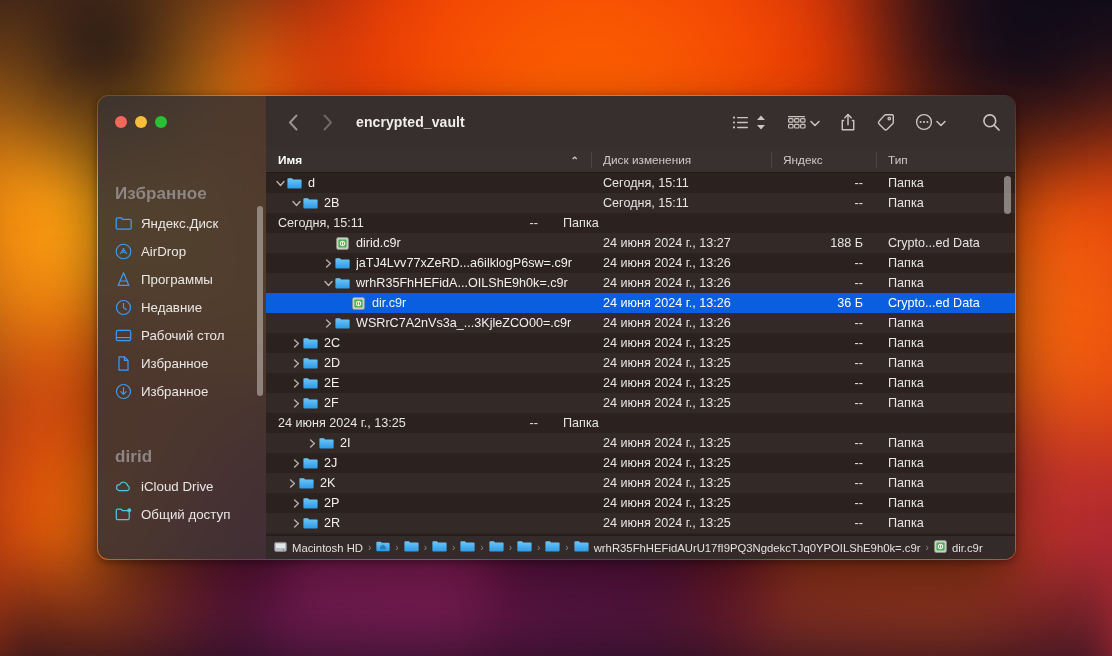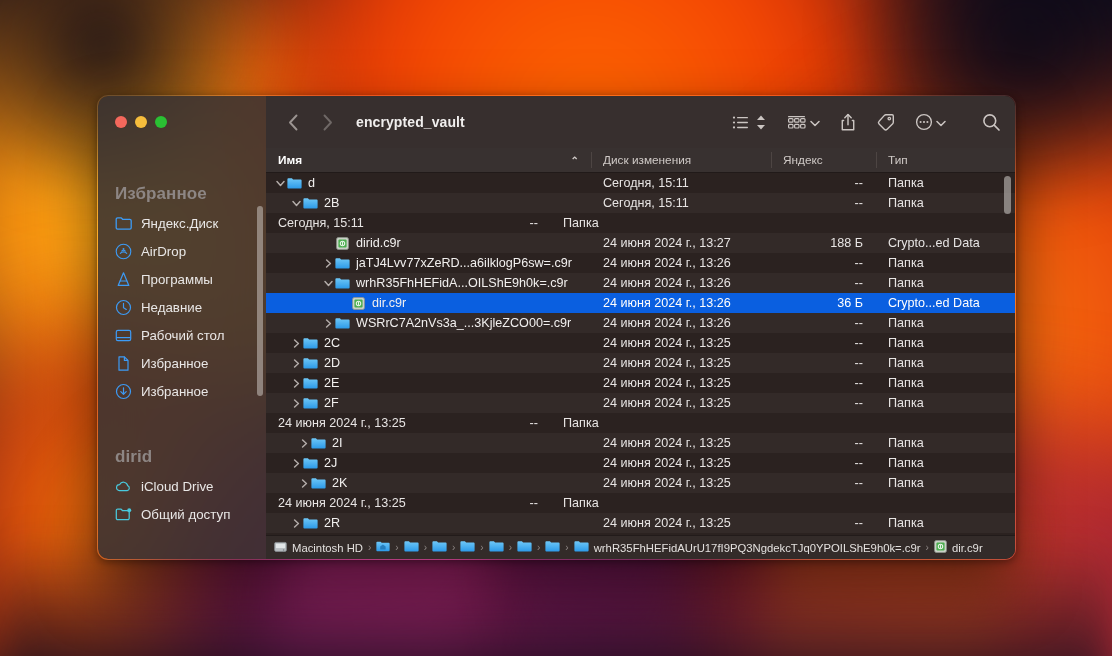--- a/index.html
+++ b/index.html
@@ -660,21 +660,21 @@
               <div class="cell-date">24 июня 2024 г., 13:25</div>
               <div class="cell-size">--</div>
               <div class="cell-type">Папка</div>
             </div>
             <div class="row">
               <div class="cell-date">24 июня 2024 г., 13:25</div>
               <div class="cell-size">--</div>
               <div class="cell-type">Папка</div>
             </div>
             <div class="row alt">
-              <div class="cell-name" style="padding-left:32px">
+              <div class="cell-name" style="padding-left:40px">
                 <span class="disc">
                   <svg width="9" height="9" viewBox="0 0 9 9">
                     <path d="M2.6 1 6.4 4.5 2.6 8" fill="none" stroke="currentColor" stroke-width="1.45" stroke-linecap="round" stroke-linejoin="round"></path>
                   </svg>
                 </span>
                 <span class="ficon">
                   <svg width="15" height="13" viewBox="0 0 15 13">
                     <defs>
                       <linearGradient id="fg12" x1="0" y1="0" x2="0" y2="1">
                         <stop offset="0" stop-color="#6ec7f7"></stop>
@@ -708,21 +708,21 @@
                     <path d="M0.4 2.3a1 1 0 0 1 1-1h3.5l1.2 1.2h7.5a1 1 0 0 1 1 1v7.1a1 1 0 0 1-1 1H1.4a1 1 0 0 1-1-1z" fill="url(#fg13)"></path>
                   </svg>
                 </span>
                 <span class="fname">2J</span>
               </div>
               <div class="cell-date">24 июня 2024 г., 13:25</div>
               <div class="cell-size">--</div>
               <div class="cell-type">Папка</div>
             </div>
             <div class="row alt">
-              <div class="cell-name" style="padding-left:32px">
+              <div class="cell-name" style="padding-left:20px">
                 <span class="disc">
                   <svg width="9" height="9" viewBox="0 0 9 9">
                     <path d="M2.6 1 6.4 4.5 2.6 8" fill="none" stroke="currentColor" stroke-width="1.45" stroke-linecap="round" stroke-linejoin="round"></path>
                   </svg>
                 </span>
                 <span class="ficon">
                   <svg width="15" height="13" viewBox="0 0 15 13">
                     <defs>
                       <linearGradient id="fg14" x1="0" y1="0" x2="0" y2="1">
                         <stop offset="0" stop-color="#6ec7f7"></stop>
@@ -732,20 +732,39 @@
                     <path d="M0.4 2.3a1 1 0 0 1 1-1h3.5l1.2 1.2h7.5a1 1 0 0 1 1 1v7.1a1 1 0 0 1-1 1H1.4a1 1 0 0 1-1-1z" fill="url(#fg14)"></path>
                   </svg>
                 </span>
                 <span class="fname">2K</span>
               </div>
               <div class="cell-date">24 июня 2024 г., 13:25</div>
               <div class="cell-size">--</div>
               <div class="cell-type">Папка</div>
             </div>
             <div class="row">
+              <div class="cell-name" style="padding-left:24px">
+                <span class="disc">
+                  <svg width="9" height="9" viewBox="0 0 9 9">
+                    <path d="M2.6 1 6.4 4.5 2.6 8" fill="none" stroke="currentColor" stroke-width="1.45" stroke-linecap="round" stroke-linejoin="round"></path>
+                  </svg>
+                </span>
+                <span class="ficon">
+                  <svg width="15" height="13" viewBox="0 0 15 13">
+                    <defs>
+                      <linearGradient id="fg15" x1="0" y1="0" x2="0" y2="1">
+                        <stop offset="0" stop-color="#6ec7f7"></stop>
+                        <stop offset="1" stop-color="#2c9ae8"></stop>
+                      </linearGradient>
+                    </defs>
+                    <path d="M0.4 2.3a1 1 0 0 1 1-1h3.5l1.2 1.2h7.5a1 1 0 0 1 1 1v7.1a1 1 0 0 1-1 1H1.4a1 1 0 0 1-1-1z" fill="url(#fg15)"></path>
+                  </svg>
+                </span>
+                <span class="fname">2P</span>
+              </div>
               <div class="cell-date">24 июня 2024 г., 13:25</div>
               <div class="cell-size">--</div>
               <div class="cell-type">Папка</div>
             </div>
             <div class="row alt">
               <div class="cell-name" style="padding-left:24px">
                 <span class="disc">
                   <svg width="9" height="9" viewBox="0 0 9 9">
                     <path d="M2.6 1 6.4 4.5 2.6 8" fill="none" stroke="currentColor" stroke-width="1.45" stroke-linecap="round" stroke-linejoin="round"></path>
                   </svg>

